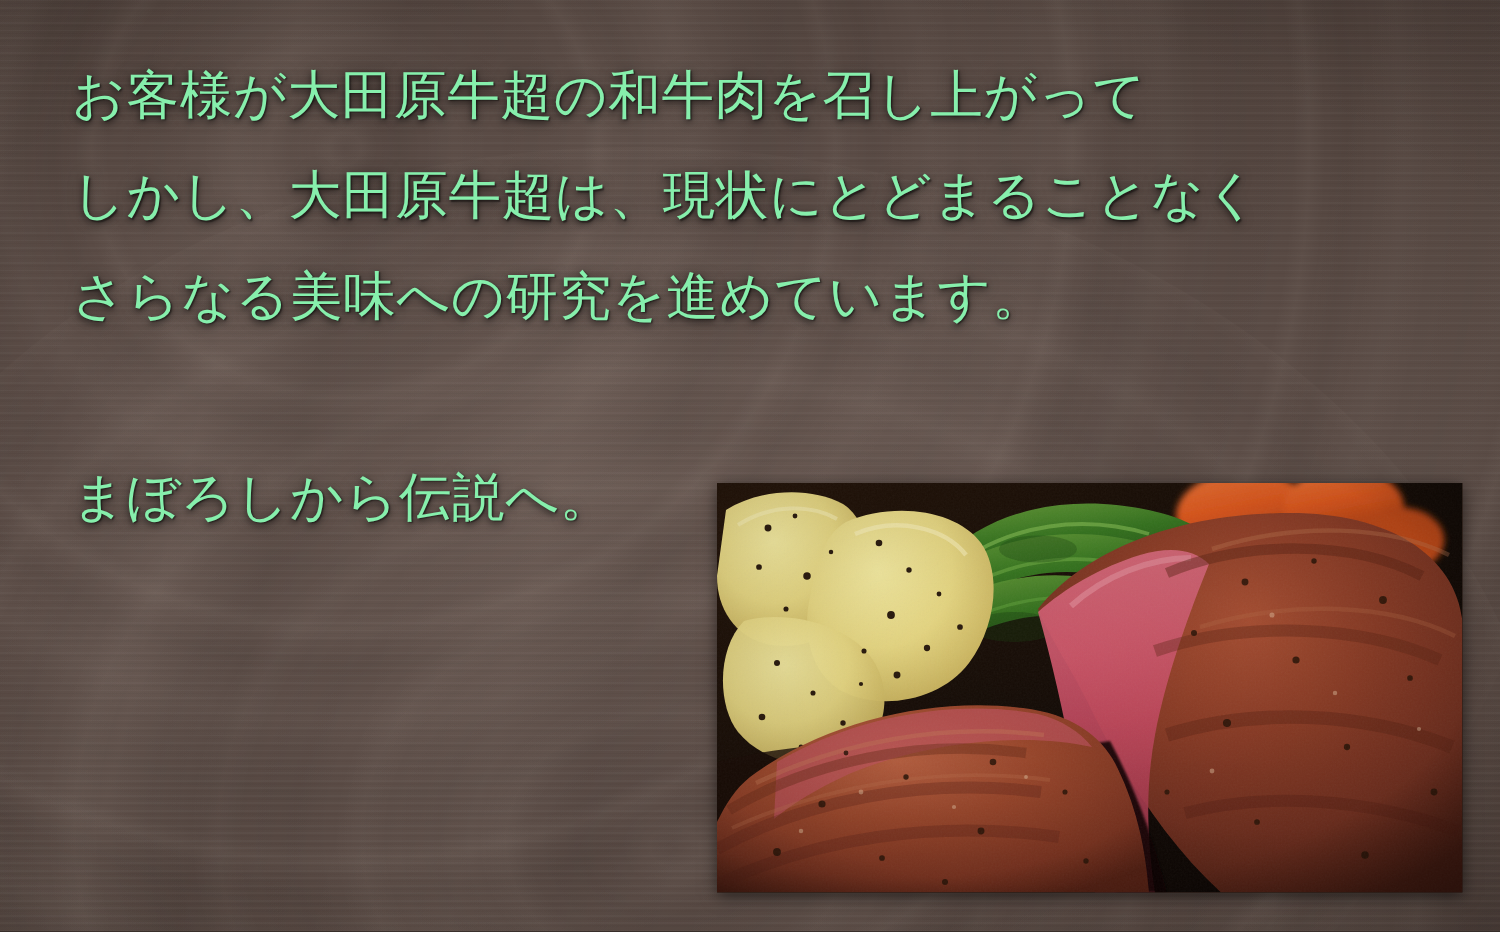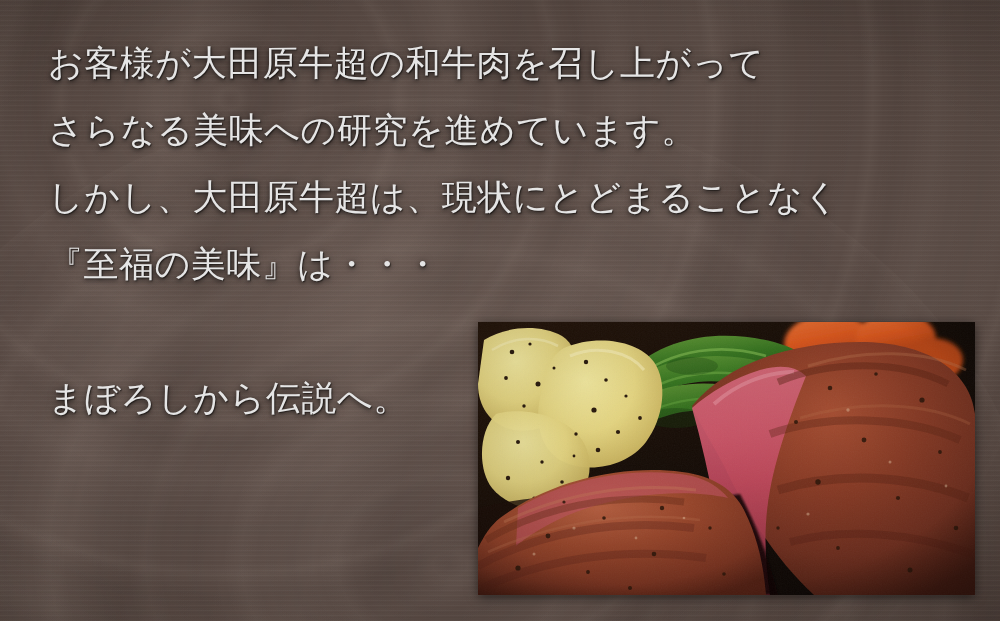--- a/index.html
+++ b/index.html
@@ -104,21 +104,21 @@
   }
 
   
   .copy{
     position:absolute;
     left:48px; top:30px;
     width:900px;
     z-index:5;
   }
   .line{
-    color:#e5e5e5;
+    color:#86efac;
     font-size:35px;
     line-height:67px;
     letter-spacing:.5px;
     white-space:pre;
     text-shadow:
        0 2px 4px rgba(0,0,0,.55),
        0 0 10px rgba(0,0,0,.35),
        1px 1px 1px rgba(0,0,0,.45);
   }
   .line.spacer{ visibility:hidden; }
@@ -142,23 +142,22 @@
 
   <div class="bg-base"></div>
   <div class="bg-arcs"></div>
   <div class="bg-arcs2"></div>
   <div class="bg-sheen"></div>
   <div class="bg-lines"></div>
   <div class="bg-vignette"></div>
 
   <div class="copy">
     <div class="line">お客様が大田原牛超の和牛肉を召し上がって</div>
+    <div class="line">しかし、大田原牛超は、現状にとどまることなく</div>
     <div class="line">さらなる美味への研究を進めています。</div>
-    <div class="line">しかし、大田原牛超は、現状にとどまることなく</div>
-    <div class="line">『至福の美味』は・・・</div>
     <div class="line spacer">&nbsp;</div>
     <div class="line">まぼろしから伝説へ。</div>
   </div>
 
   <div class="photo">
     <svg viewBox="0 0 497 273" preserveAspectRatio="none">
       <defs>
         <linearGradient id="bgDark" x1="0" y1="0" x2="1" y2="1">
           <stop offset="0%" stop-color="#241409"></stop>
           <stop offset="55%" stop-color="#120a05"></stop>

